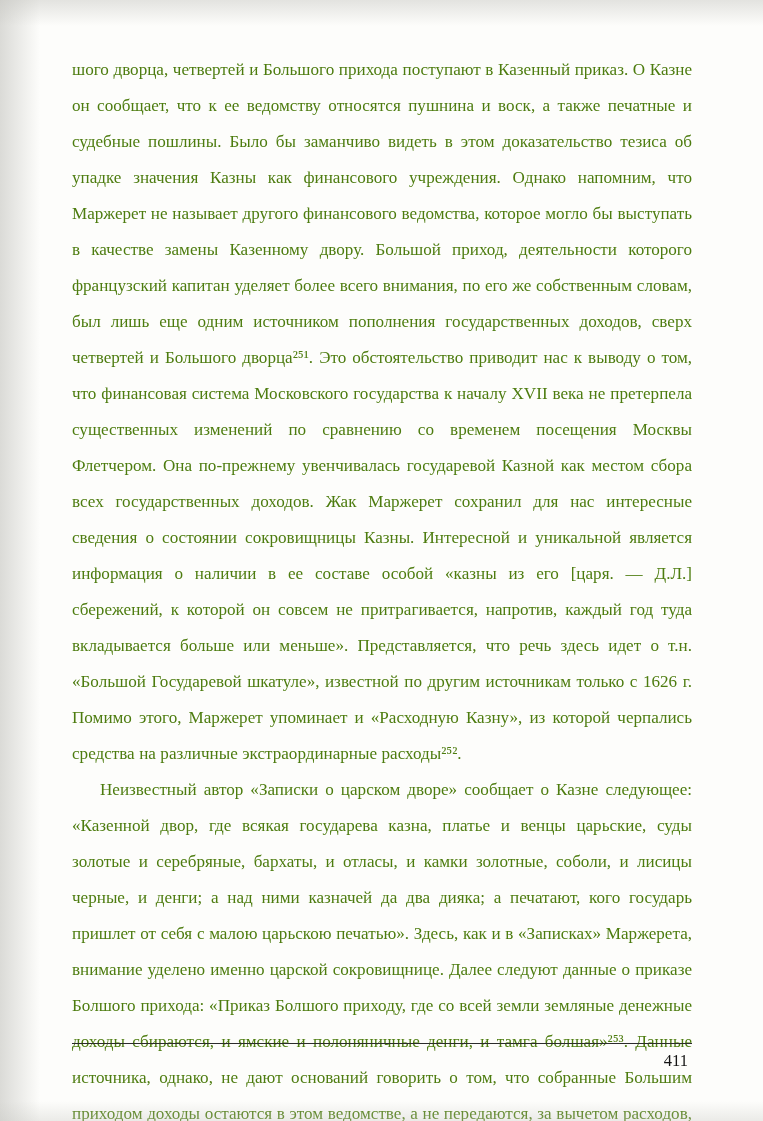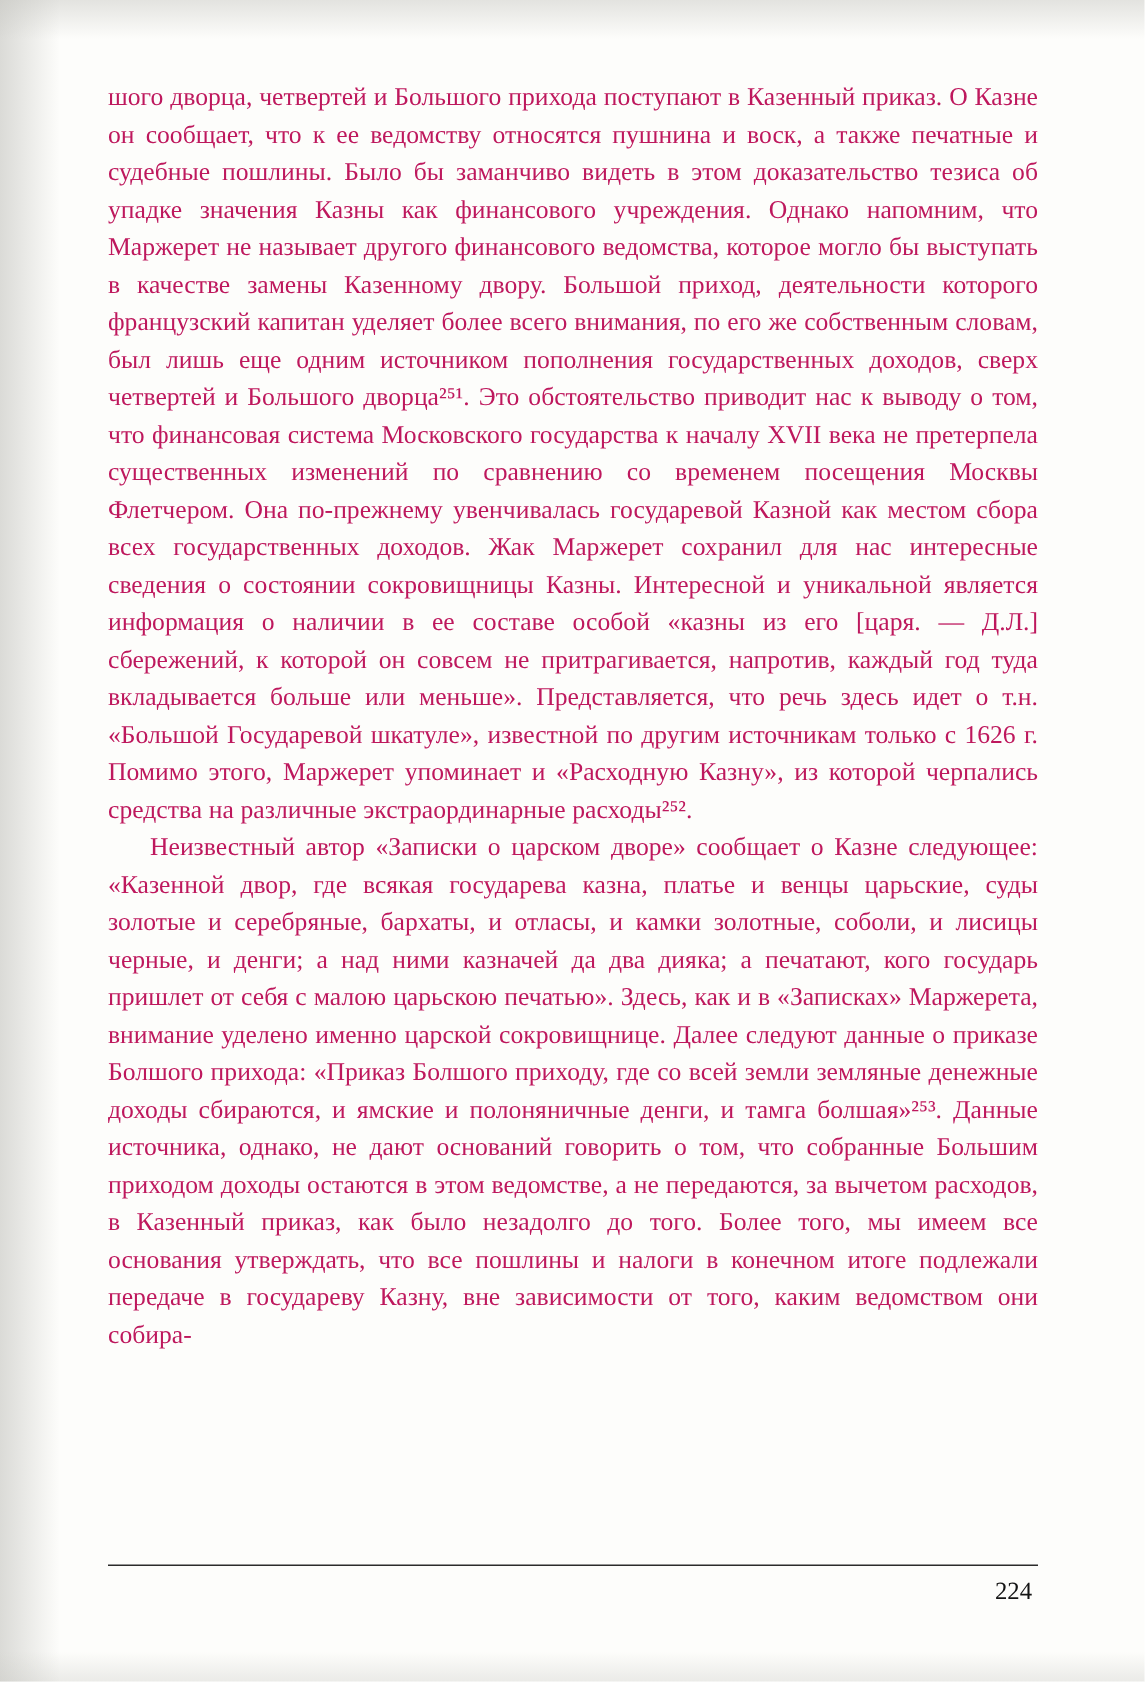--- a/index.html
+++ b/index.html
@@ -25,25 +25,25 @@
   }
   .text-column {
     position: absolute;
     left: 72px;
     top: 52px;
     width: 620px;
   }
   .para {
     margin: 0;
     font-size: 17.1px;
-    line-height: 25px;
+    line-height: 36px;
     text-align: justify;
     text-justify: inter-word;
     hyphens: manual;
-    color: #be185d;
+    color: #4d7c0f;
     letter-spacing: 0.0px;
     word-spacing: 0.2px;
   }
   .para + .para {
     text-indent: 28px;
   }
   .footer {
     position: absolute;
     left: 72px;
     top: 1043px;
@@ -94,18 +94,18 @@
 </head>
 <body>
 
 <div class="page">
   <div class="text-column">
     <p class="para">шого дворца, четвертей и Большого прихода поступают в Казенный приказ. О Казне он сообщает, что к ее ведомству относятся пушнина и воск, а также печатные и судебные пошлины. Было бы заманчиво видеть в этом доказательство тезиса об упадке значения Казны как финансового учреждения. Однако напомним, что Маржерет не называет другого финансового ведомства, которое могло бы выступать в качестве замены Казенному двору. Большой приход, деятельности которого французский капитан уделяет более всего внимания, по его же собственным словам, был лишь еще одним источником пополнения государственных доходов, сверх четвертей и Большого дворца²⁵¹. Это обстоятельство приводит нас к выводу о том, что финансовая система Московского государства к началу XVII века не претерпела существенных изменений по сравнению со временем посещения Москвы Флетчером. Она по-прежнему увенчивалась государевой Казной как местом сбора всех государственных доходов. Жак Маржерет сохранил для нас интересные сведения о состоянии сокровищницы Казны. Интересной и уникальной является информация о наличии в ее составе особой «казны из его [царя. — Д.Л.] сбережений, к которой он совсем не притрагивается, напротив, каждый год туда вкладывается больше или меньше». Представляется, что речь здесь идет о т.н. «Большой Государевой шкатуле», известной по другим источникам только с 1626 г. Помимо этого, Маржерет упоминает и «Расходную Казну», из которой черпались средства на различные экстраординарные расходы²⁵².</p>
     <p class="para">Неизвестный автор «Записки о царском дворе» сообщает о Казне следующее: «Казенной двор, где всякая государева казна, платье и венцы царьские, суды золотые и серебряные, бархаты, и отласы, и камки золотные, соболи, и лисицы черные, и денги; а над ними казначей да два дияка; а печатают, кого государь пришлет от себя с малою царьскою печатью». Здесь, как и в «Записках» Маржерета, внимание уделено именно царской сокровищнице. Далее следуют данные о приказе Болшого прихода: «Приказ Болшого приходу, где со всей земли земляные денежные доходы сбираются, и ямские и полоняничные денги, и тамга болшая»²⁵³. Данные источника, однако, не дают оснований говорить о том, что собранные Большим приходом доходы остаются в этом ведомстве, а не передаются, за вычетом расходов, в Казенный приказ, как было незадолго до того. Более того, мы имеем все основания утверждать, что все пошлины и налоги в конечном итоге подлежали передаче в государеву Казну, вне зависимости от того, каким ведомством они собира-</p>
   </div>
   <div class="footer">
     <div class="rule"></div>
-    <div class="page-number">224</div>
+    <div class="page-number">411</div>
   </div>
   <div class="edge-shadow-left"></div>
   <div class="edge-shadow-top"></div>
   <div class="edge-shadow-bottom"></div>
 </div>
 
 </body></html>

